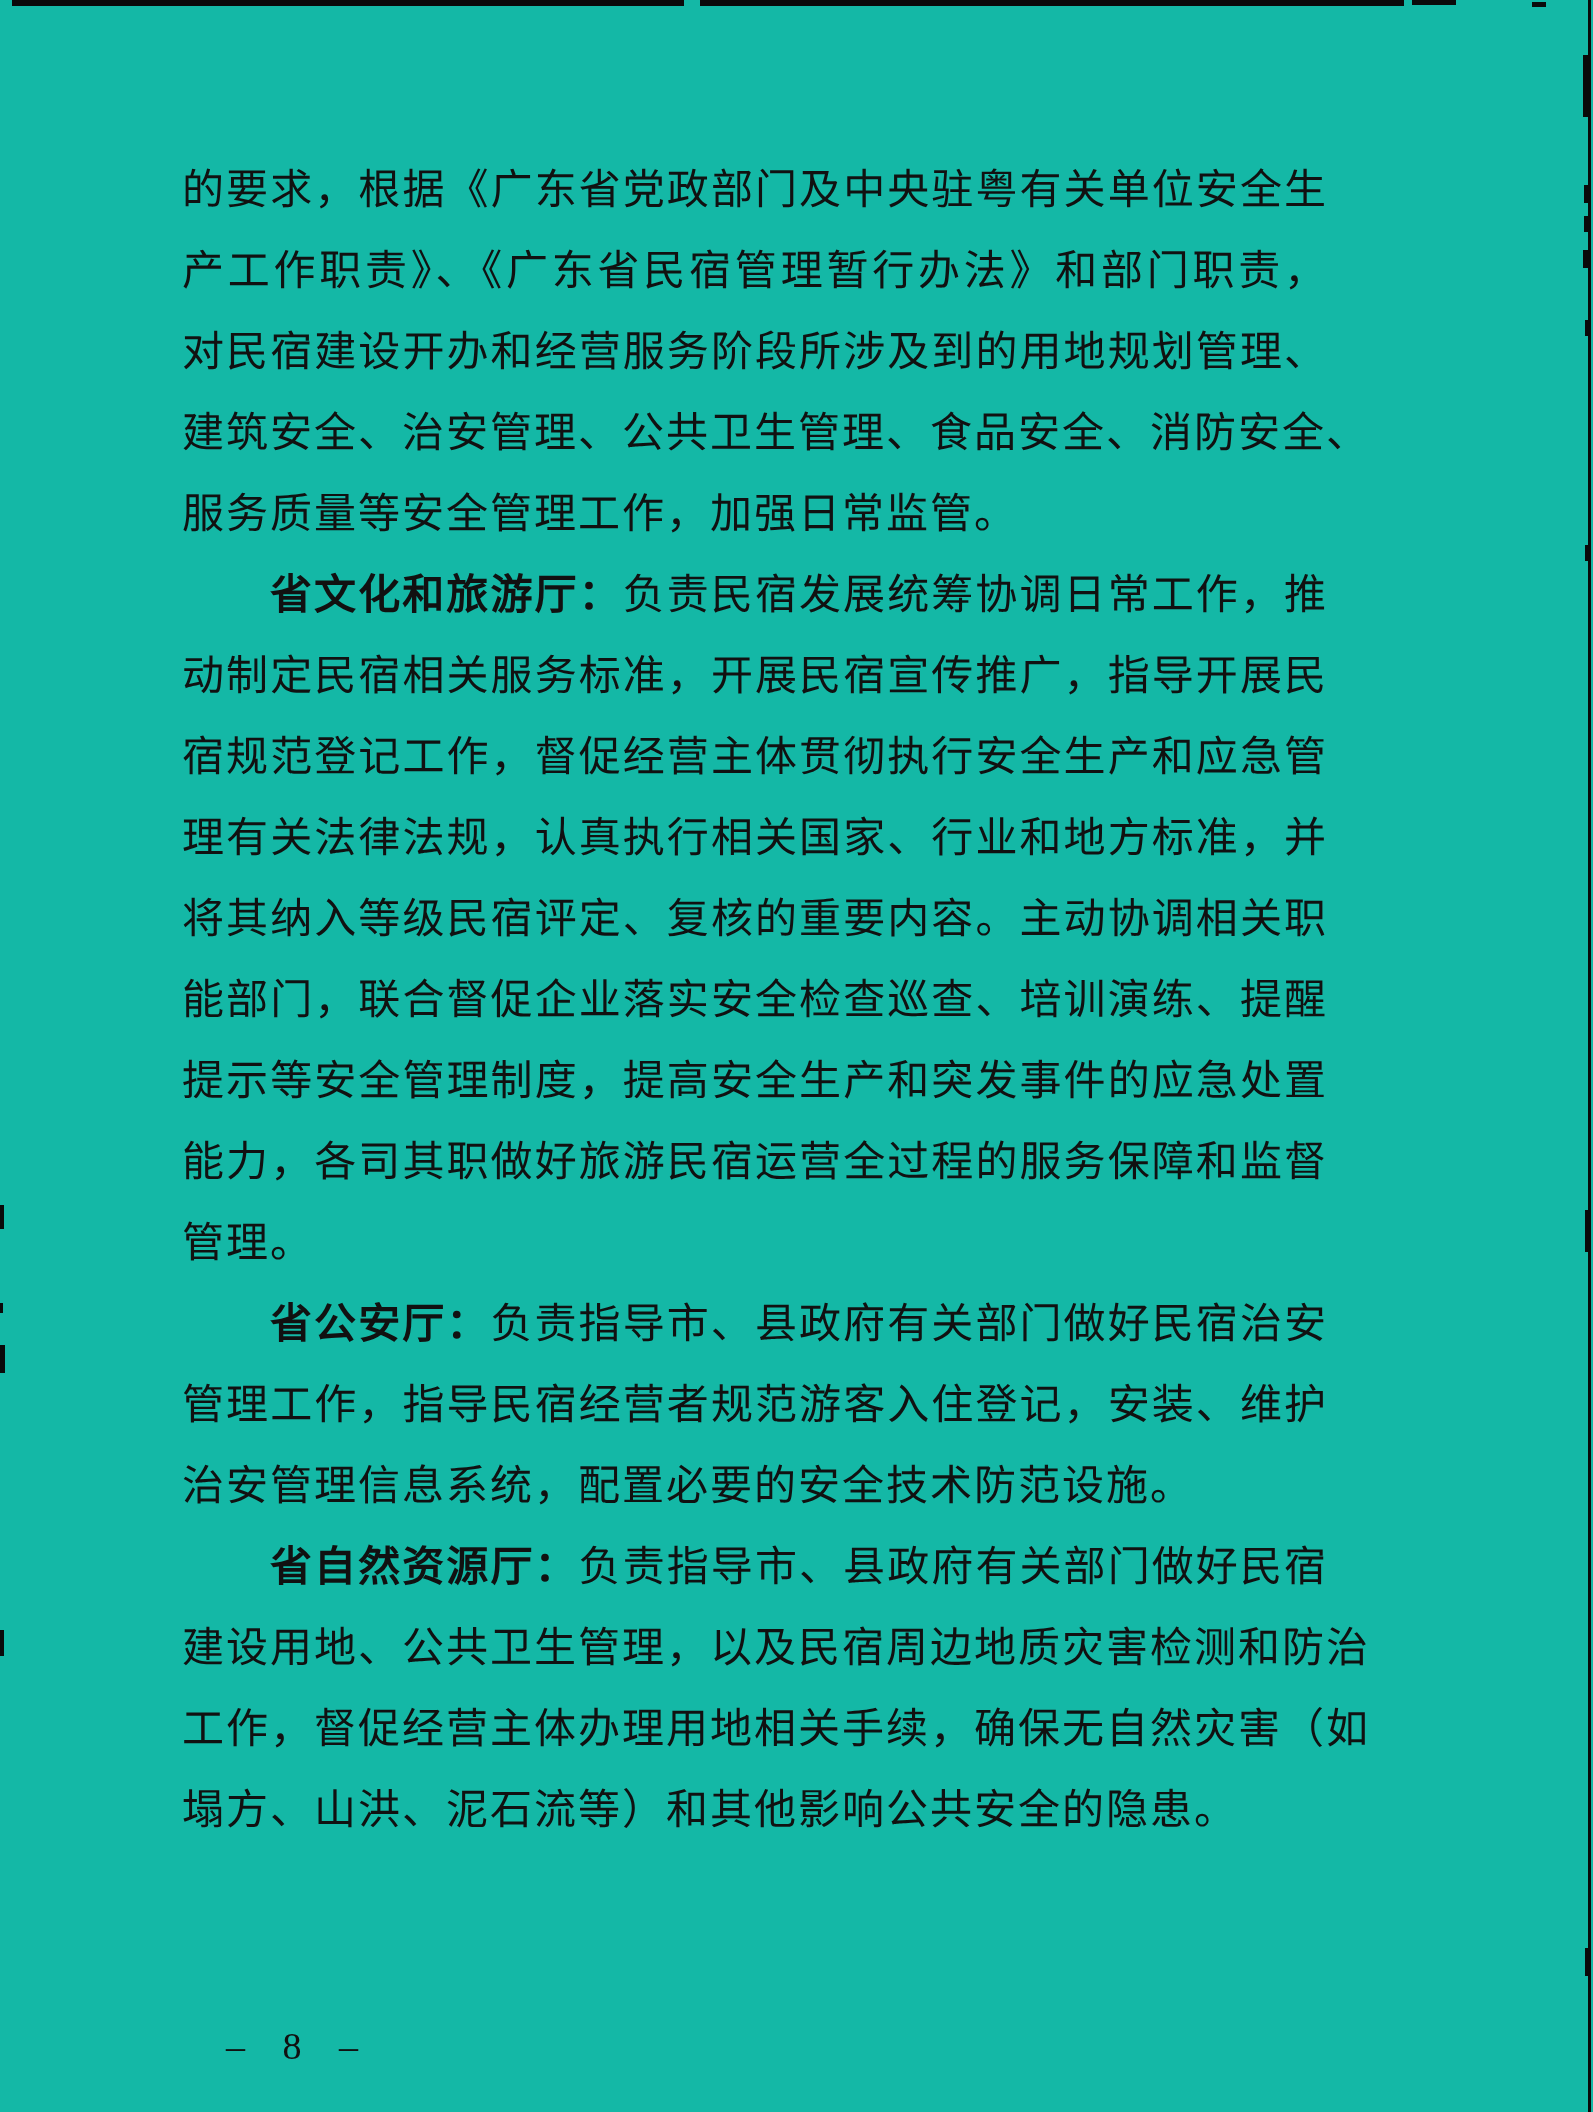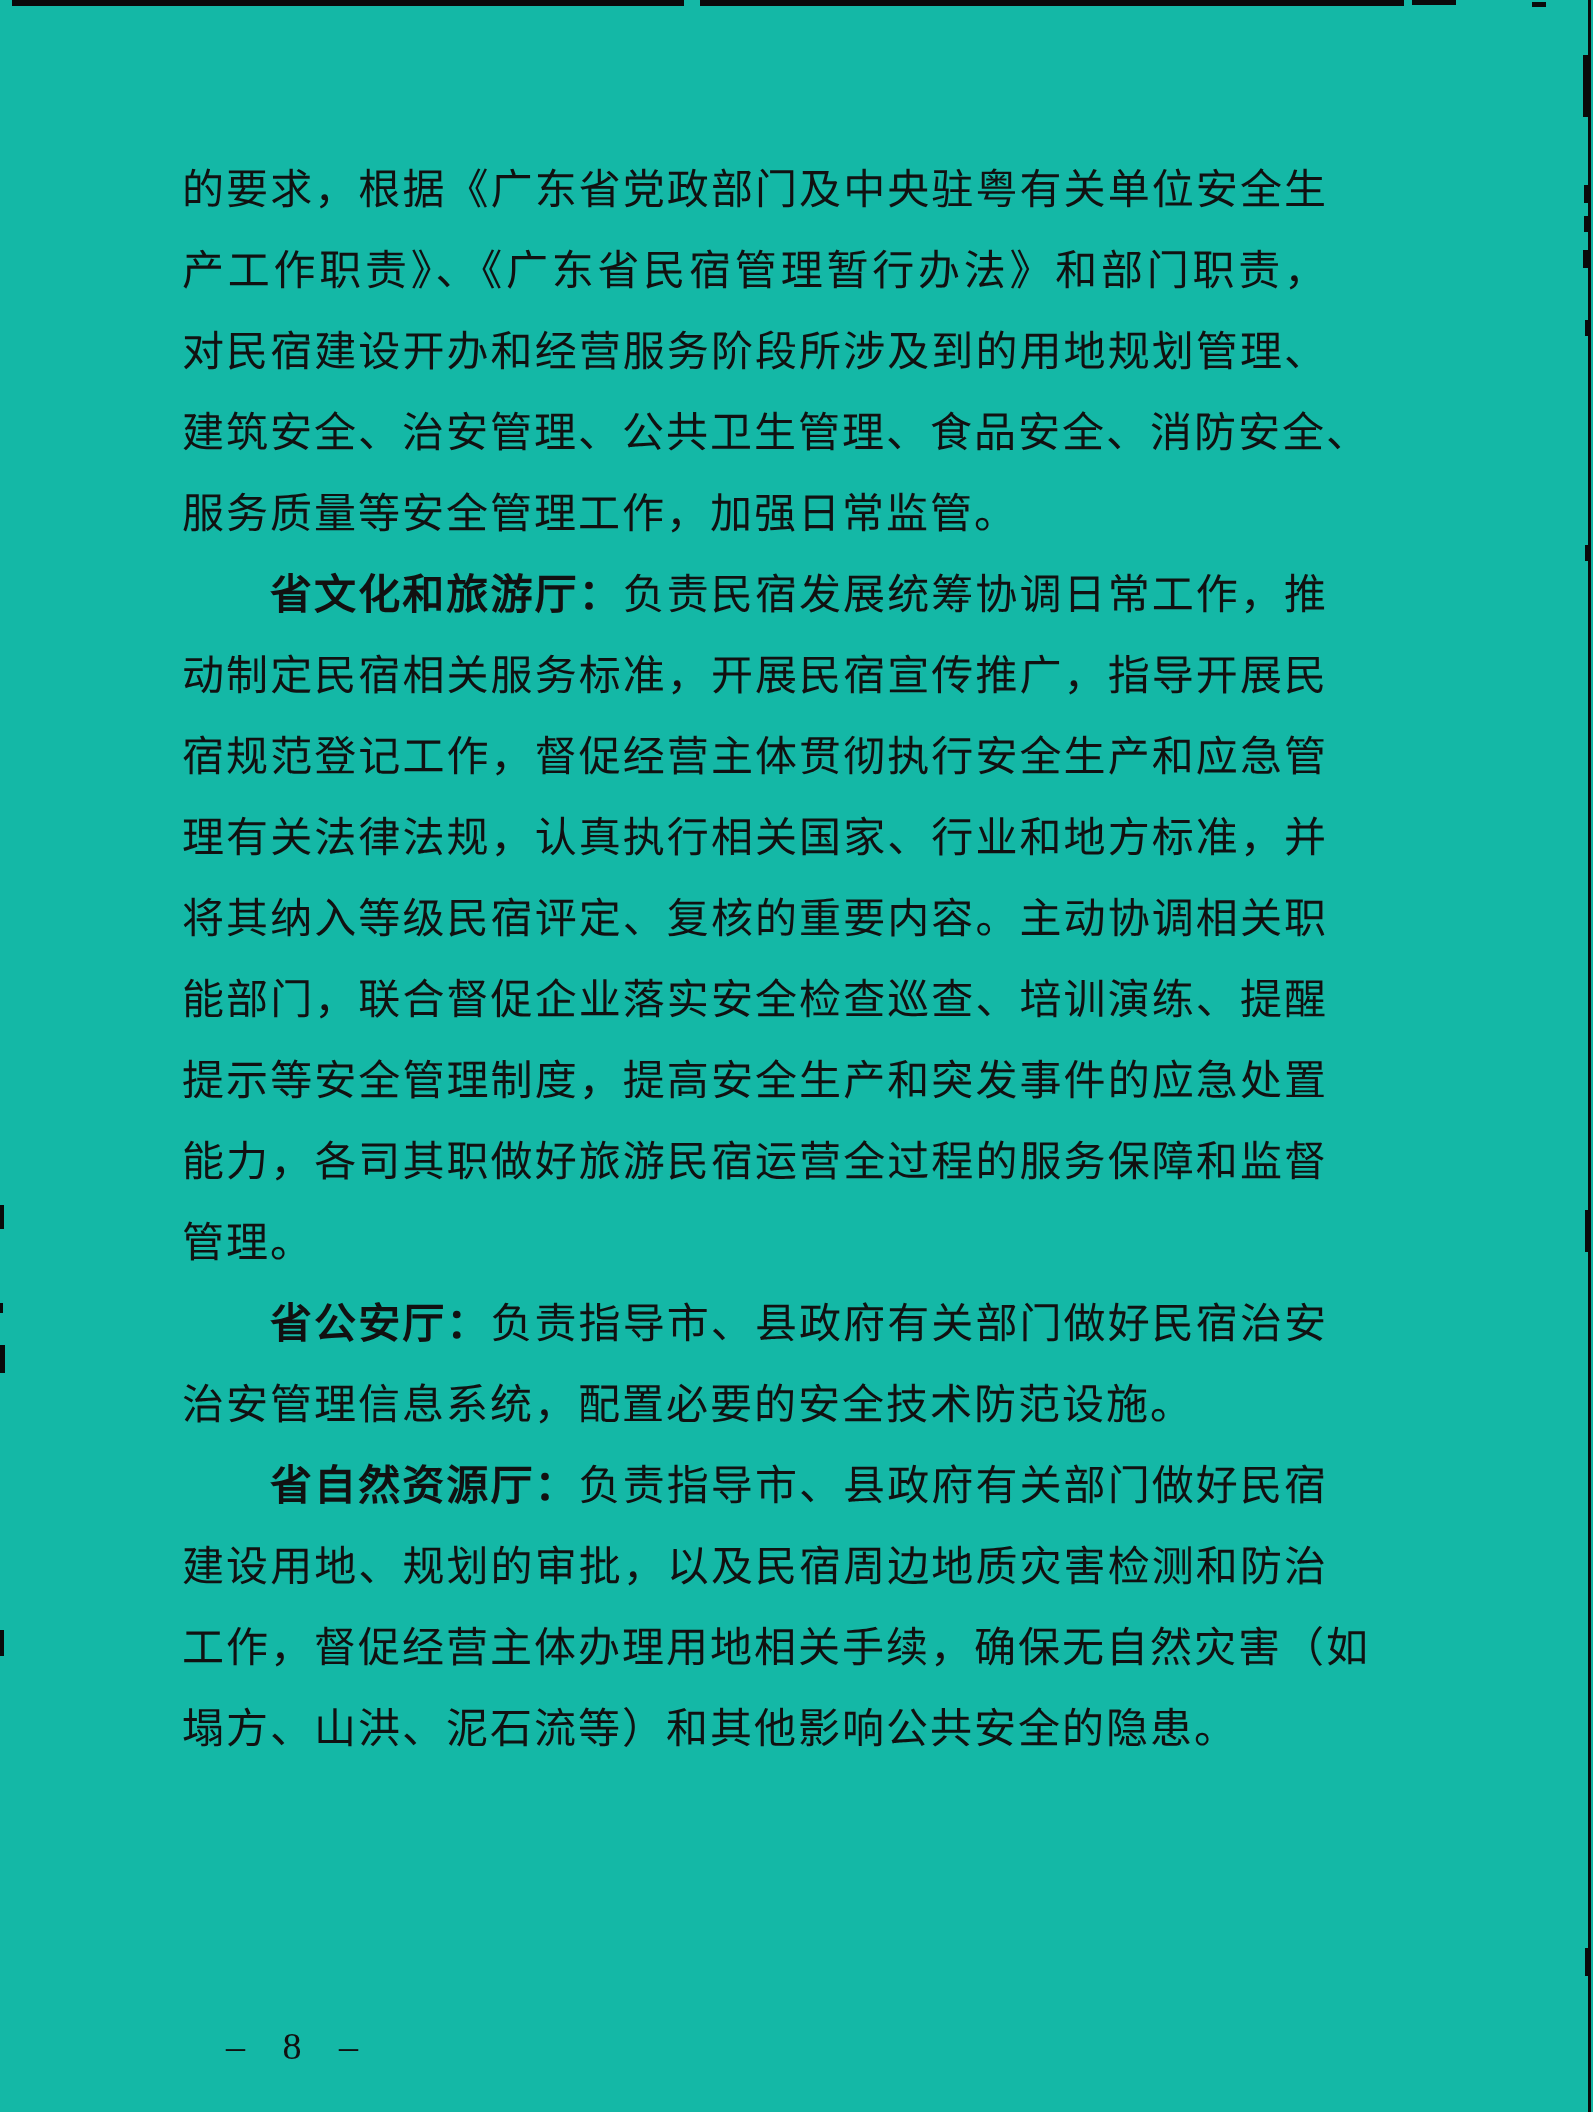--- a/index.html
+++ b/index.html
@@ -110,24 +110,25 @@
     <div class="line">动制定民宿相关服务标准，开展民宿宣传推广，指导开展民</div>
     <div class="line">宿规范登记工作，督促经营主体贯彻执行安全生产和应急管</div>
     <div class="line">理有关法律法规，认真执行相关国家、行业和地方标准，并</div>
     <div class="line">将其纳入等级民宿评定、复核的重要内容。主动协调相关职</div>
     <div class="line">能部门，联合督促企业落实安全检查巡查、培训演练、提醒</div>
     <div class="line">提示等安全管理制度，提高安全生产和突发事件的应急处置</div>
     <div class="line">能力，各司其职做好旅游民宿运营全过程的服务保障和监督</div>
     <div class="line last">管理。</div>
 
     <div class="line indent"><span class="head">省公安厅：</span><span>负责指导市、县政府有关部门做好民宿治安</span></div>
+    <div class="line">管理工作，指导民宿经营者规范游客入住登记，安装、维护</div>
     <div class="line last">治安管理信息系统，配置必要的安全技术防范设施。</div>
 
     <div class="line indent"><span class="head">省自然资源厅：</span><span>负责指导市、县政府有关部门做好民宿</span></div>
-    <div class="line">建设用地、规划的审批，以及民宿周边地质灾害检测和防治</div>
+    <div class="line">建设用地、公共卫生管理，以及民宿周边地质灾害检测和防治</div>
     <div class="line">工作，督促经营主体办理用地相关手续，确保无自然灾害（如</div>
     <div class="line last">塌方、山洪、泥石流等）和其他影响公共安全的隐患。</div>
 
   </div>
 
   <div class="page-number">– 8 –</div>
 
 </div>
 
 </body></html>

